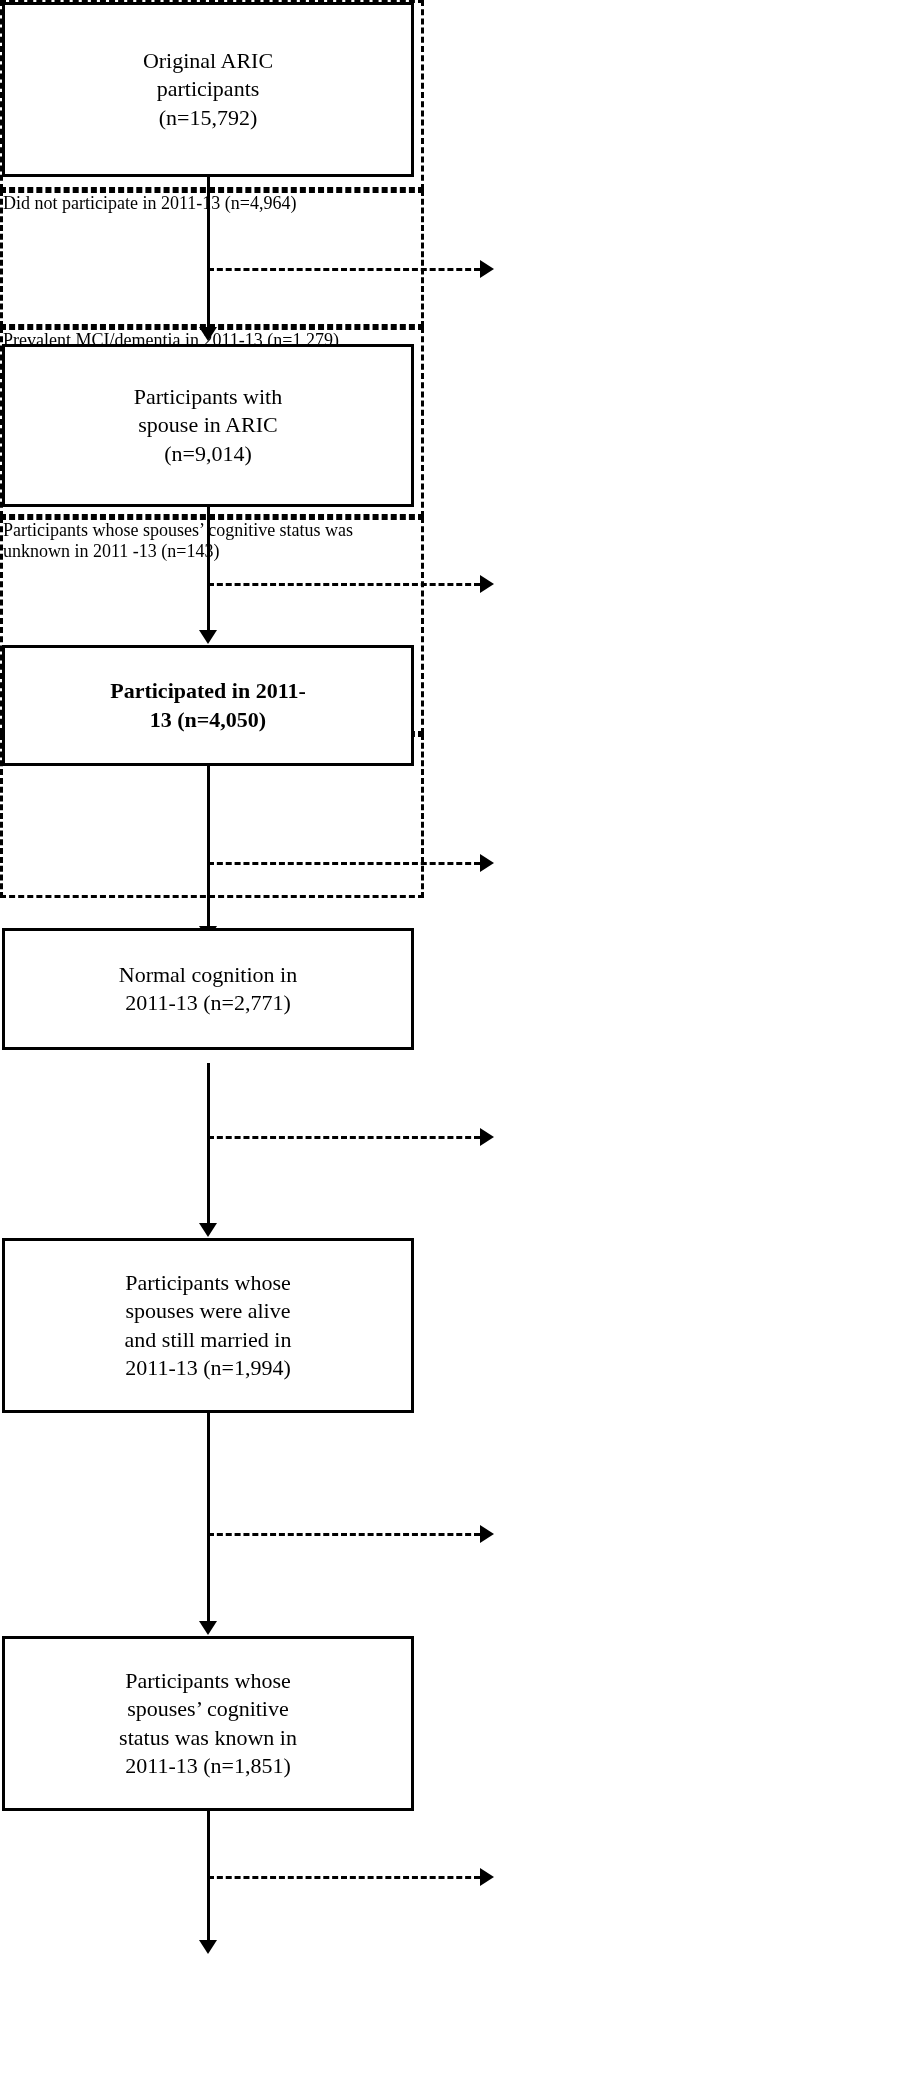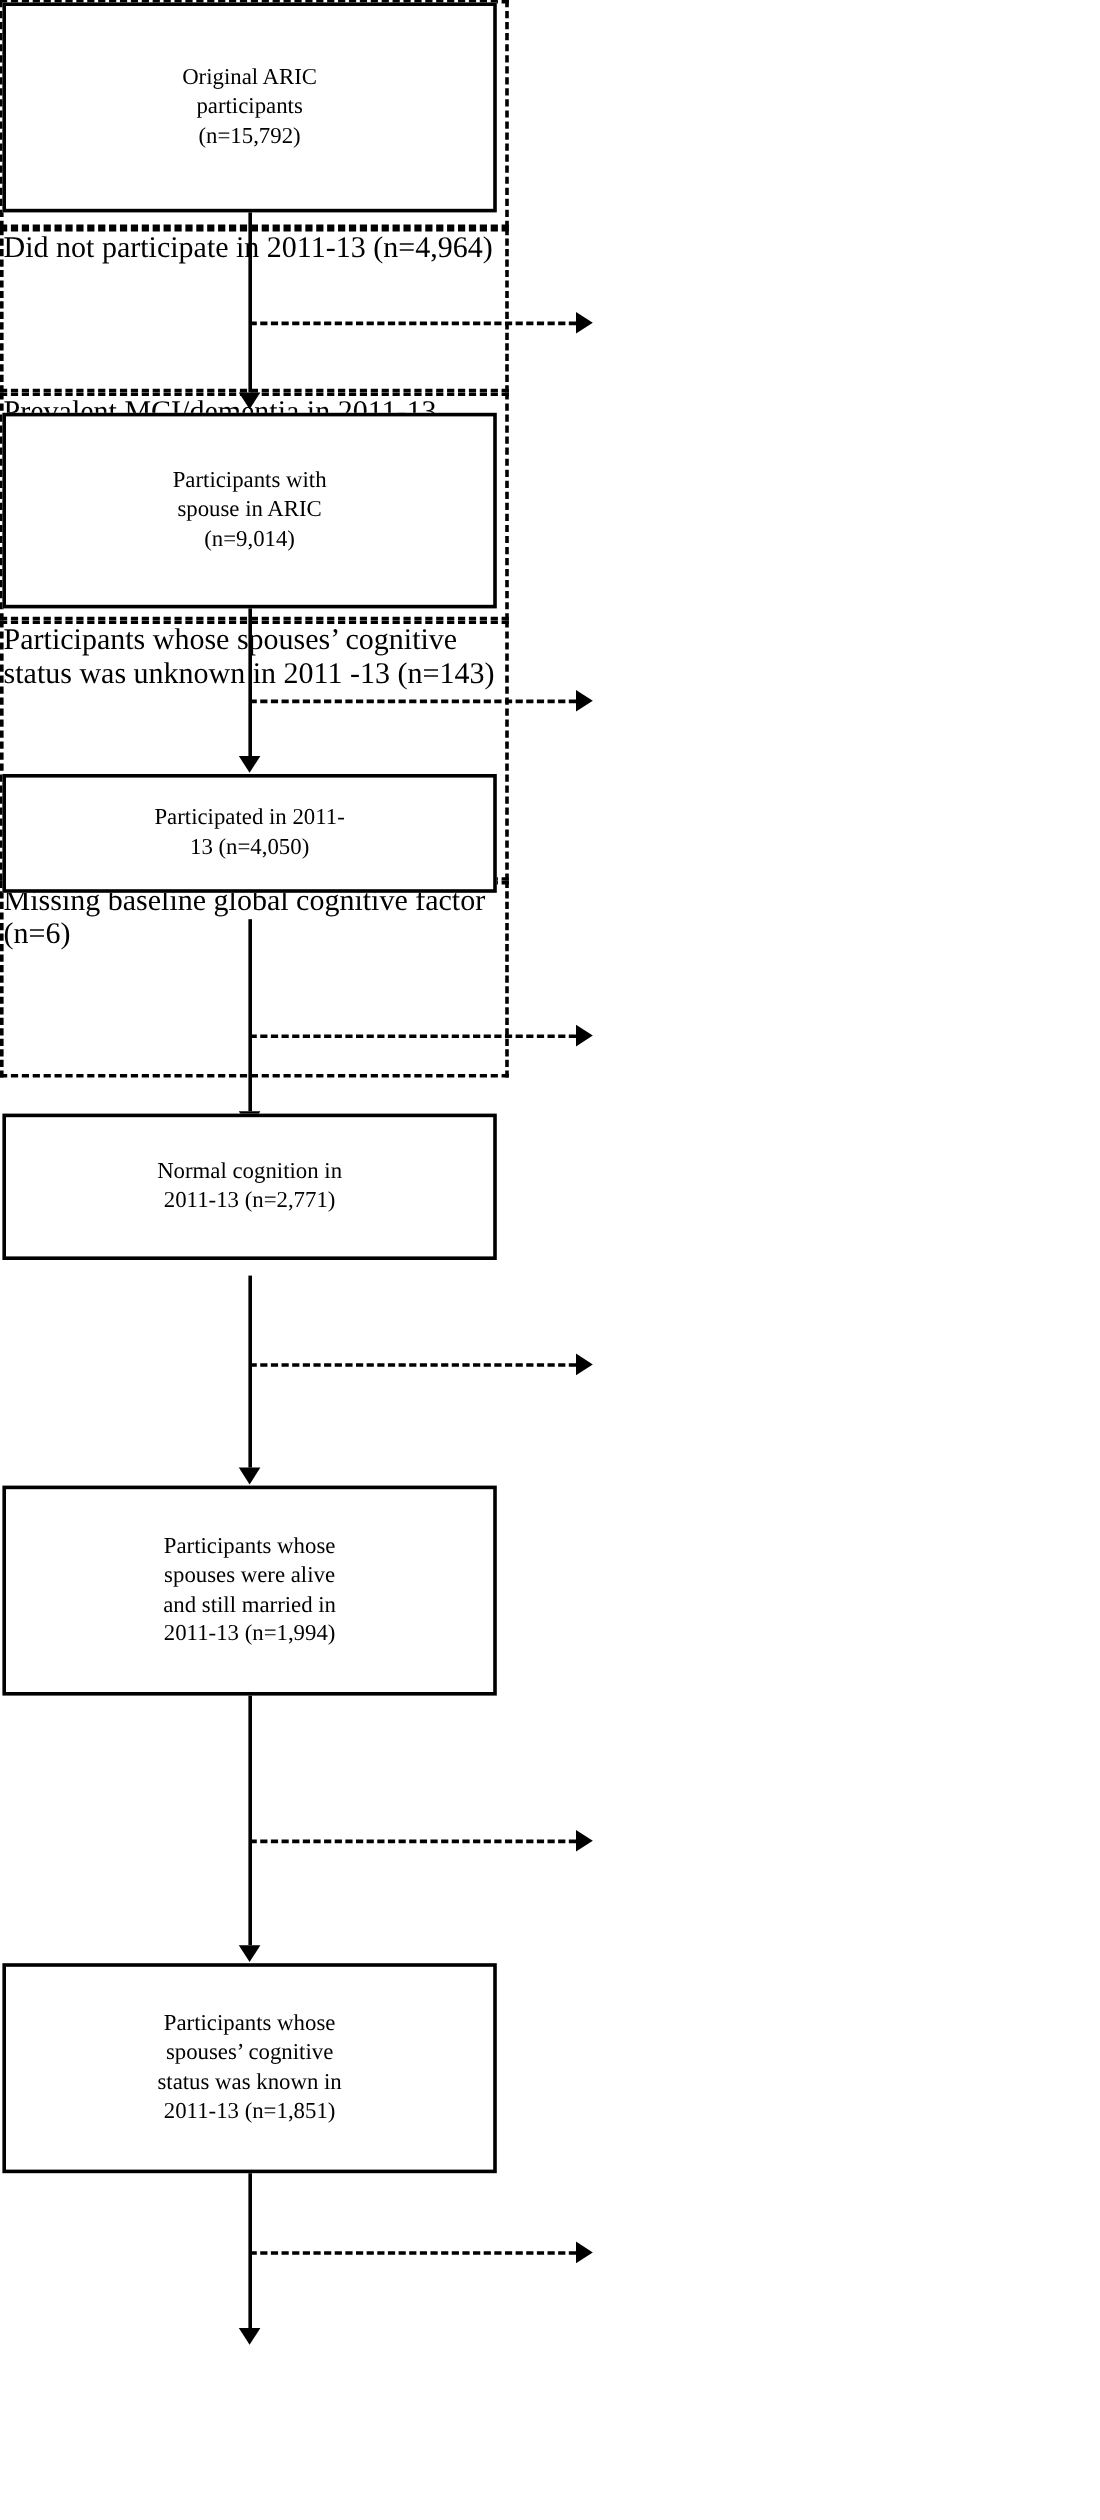--- a/index.html
+++ b/index.html
@@ -25,26 +25,26 @@
     align-items: center;
     justify-content: center;
     text-align: center;
     line-height: 1.28;
     padding: 4px 6px;
     white-space: pre-line;
   }
   .main-node {
     border: 3px solid #000000;
     background: #ffffff;
-    font-size: 19px;
+    font-size: 22px;
   }
   .excl-node {
     border: 3px dashed #000000;
     background: #ffffff;
-    font-size: 25px;
+    font-size: 18px;
   }
   .v-line {
     position: absolute;
     width: 0;
     border-left: 3px solid #000000;
   }
   .arrow-down {
     position: absolute;
     width: 0;
     height: 0;
@@ -89,21 +89,21 @@
 (n=9,014)</div>
 
   <div class="v-line" style="left:207px; top:507px; height:123px;"></div>
   <div class="arrow-down" style="left:199px; top:630px;"></div>
   <div class="h-dashed" style="left:208px; top:583px; width:272px;"></div>
   <div class="arrow-right" style="left:480px; top:575px;"></div>
 
   <div class="excl-node" style="left:497px; top:515px; width:418px; height:131px;">Did not participate in
 2011-13 (n=4,964)</div>
 
-  <div class="node main-node" style="left:2px; top:645px; width:412px; height:99px;">Participated in 2011-
+  <div class="node main-node" style="left:2px; top:645px; width:412px; height:121px;font-weight:bold;">Participated in 2011-
 13 (n=4,050)</div>
 
   <div class="v-line" style="left:207px; top:766px; height:160px;"></div>
   <div class="arrow-down" style="left:199px; top:926px;"></div>
   <div class="h-dashed" style="left:208px; top:862px; width:272px;"></div>
   <div class="arrow-right" style="left:480px; top:854px;"></div>
 
   <div class="excl-node" style="left:497px; top:772px; width:418px; height:184px;">Prevalent
 MCI/dementia in
 2011-13 (n=1,279)</div>

